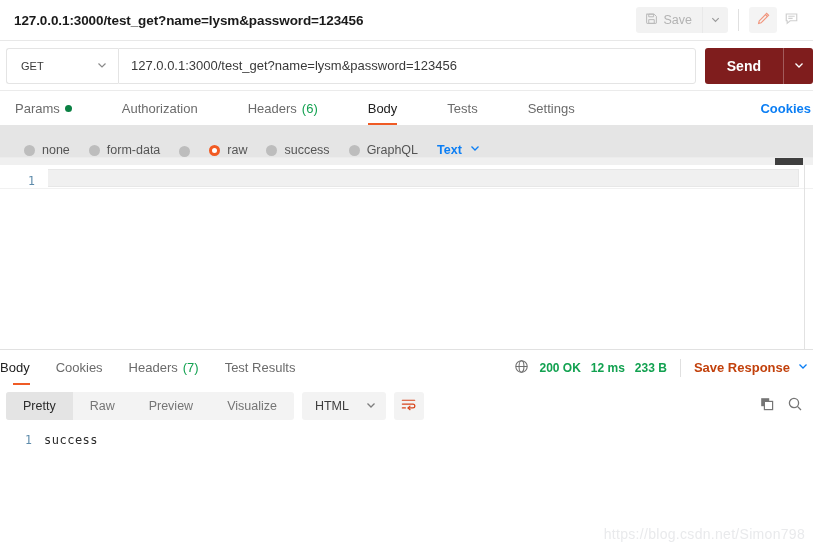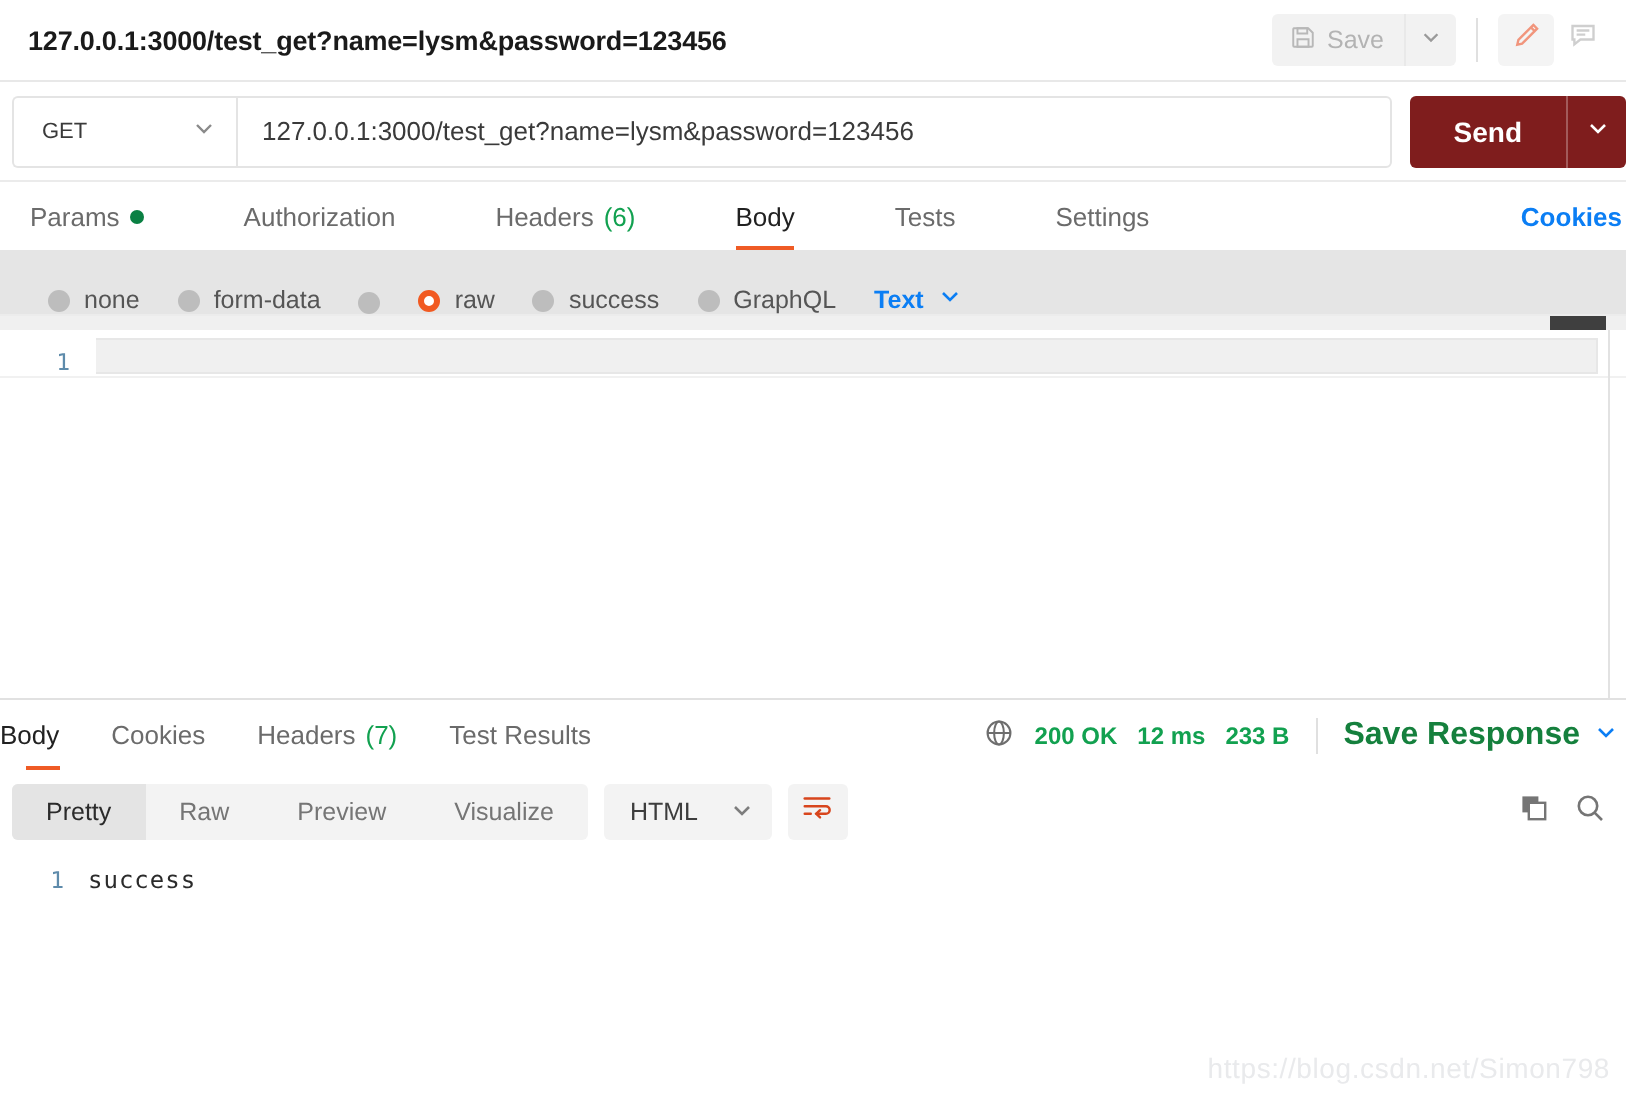--- a/index.html
+++ b/index.html
@@ -280,23 +280,23 @@
     white-space: nowrap;
   }
   .meta-green { color: #12a150; font-weight: bold; }
   .meta-divider {
     width: 1px; height: 18px;
     background: #e0e0e0;
     margin: 0 3px;
   }
   .save-resp {
     display: flex; align-items: flex-start; gap: 7px;
-    color: #15803d;
+    color: #c2410c;
     font-weight: bold;
-    font-size: 16px;
+    font-size: 13px;
   }
 
   
   .resp-toolbar {
     height: 42px;
     display: flex;
     align-items: center;
     gap: 8px;
     padding: 0 10px 0 6px;
     background: #fff;

